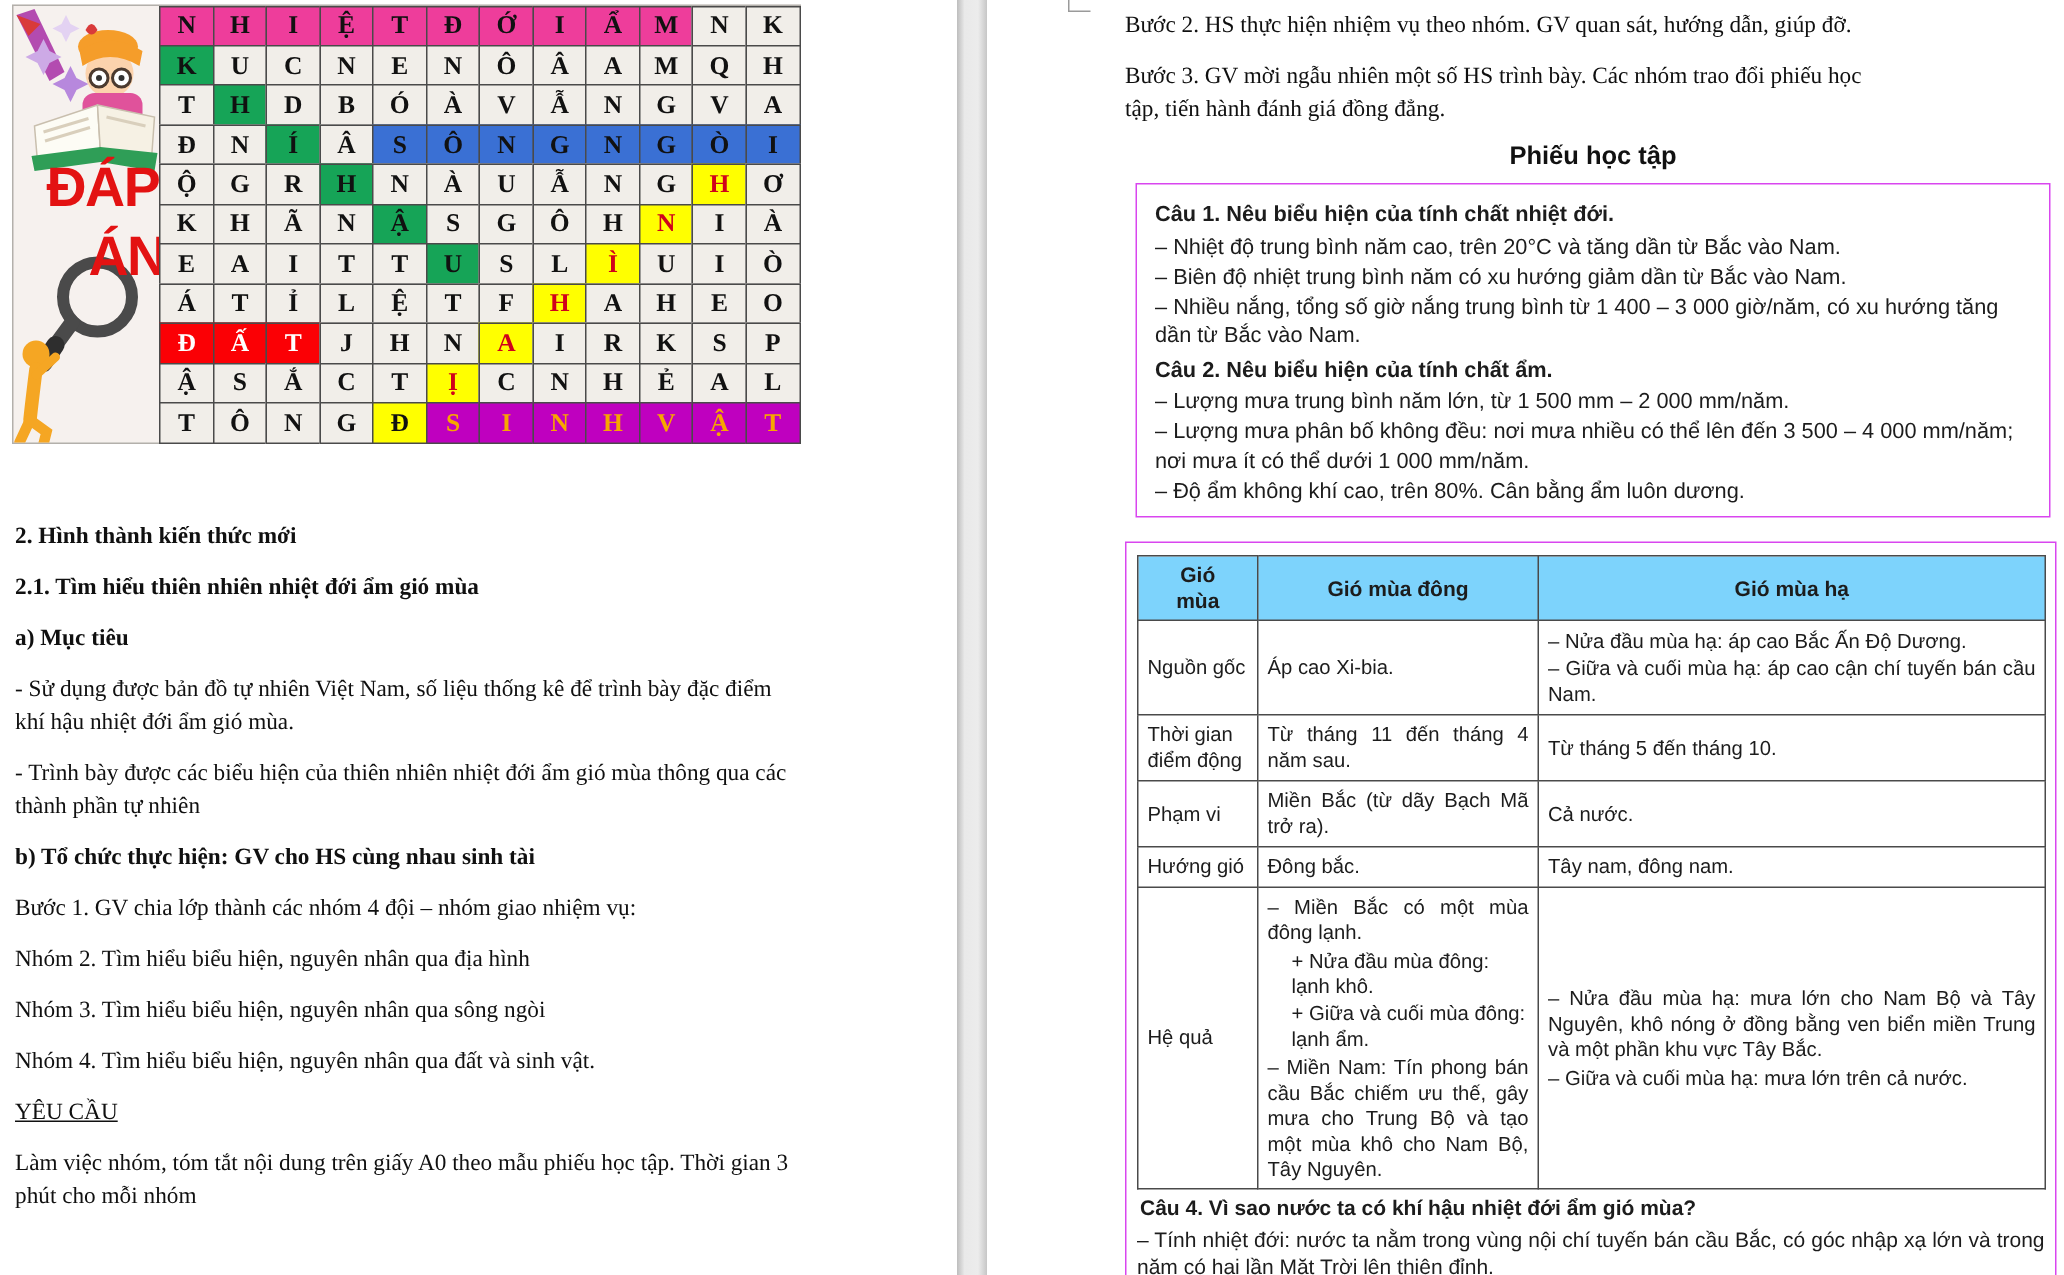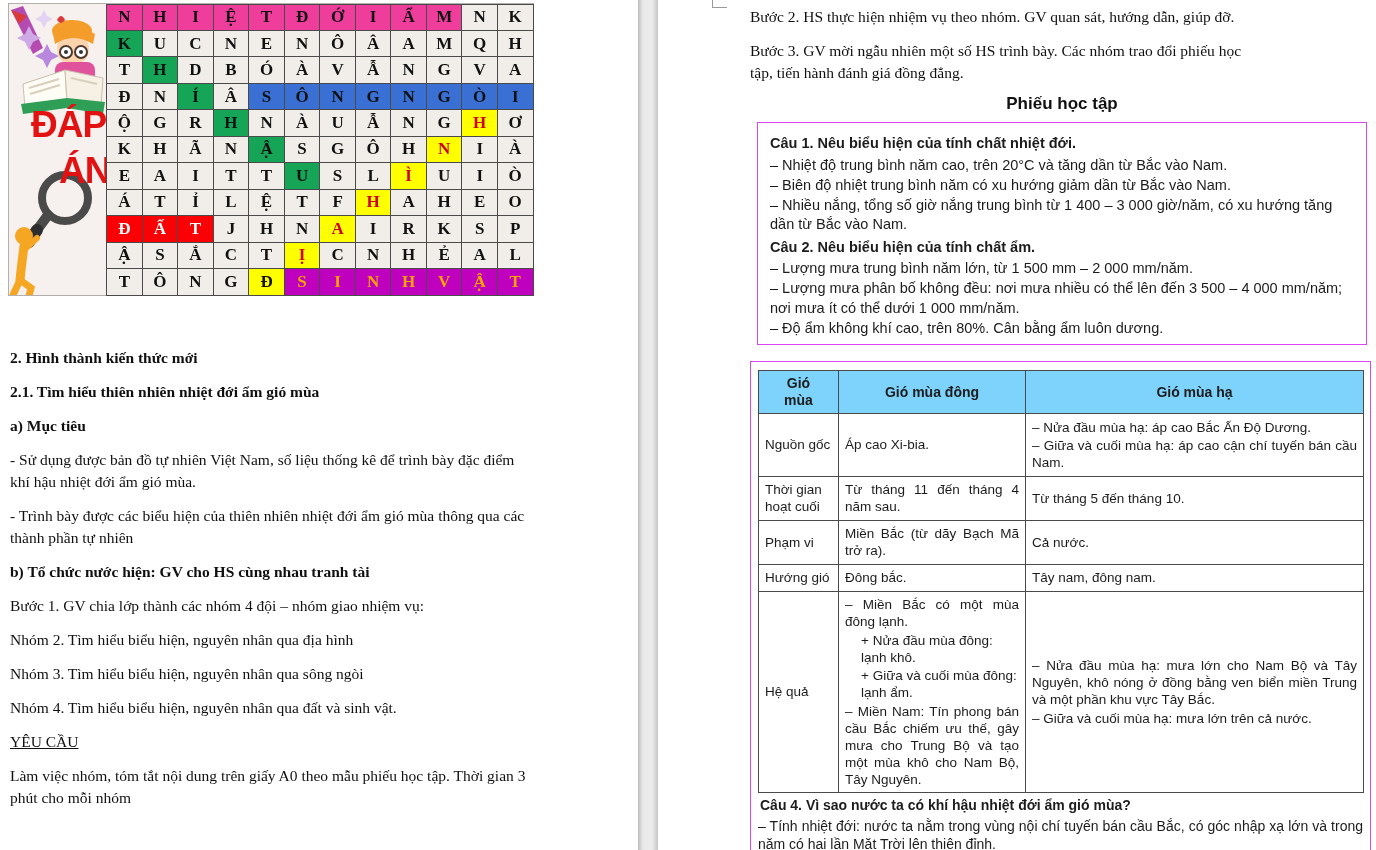--- a/index.html
+++ b/index.html
@@ -273,21 +273,21 @@
         <div class="cell" style="background: rgb(191, 0, 191); color: rgb(247, 166, 0);">T</div>
       </div>
   </div>
 
   <div class="left-text" id="left-paragraphs">
       <p class="serif b">2. Hình thành kiến thức mới</p>
       <p class="serif b">2.1. Tìm hiểu thiên nhiên nhiệt đới ẩm gió mùa</p>
       <p class="serif b">a) Mục tiêu</p>
       <p class="serif">- Sử dụng được bản đồ tự nhiên Việt Nam, số liệu thống kê để trình bày đặc điểm khí hậu nhiệt đới ẩm gió mùa.</p>
       <p class="serif">- Trình bày được các biểu hiện của thiên nhiên nhiệt đới ẩm gió mùa thông qua các thành phần tự nhiên</p>
-      <p class="serif b">b) Tổ chức nước hiện: GV cho HS cùng nhau tranh tài</p>
+      <p class="serif b">b) Tổ chức thực hiện: GV cho HS cùng nhau sinh tài</p>
       <p class="serif">Bước 1. GV chia lớp thành các nhóm 4 đội – nhóm giao nhiệm vụ:</p>
       <p class="serif">Nhóm 2. Tìm hiểu biểu hiện, nguyên nhân qua địa hình</p>
       <p class="serif">Nhóm 3. Tìm hiểu biểu hiện, nguyên nhân qua sông ngòi</p>
       <p class="serif">Nhóm 4. Tìm hiểu biểu hiện, nguyên nhân qua đất và sinh vật.</p>
       <p class="serif u">YÊU CẦU</p>
       <p class="serif">Làm việc nhóm, tóm tắt nội dung trên giấy A0 theo mẫu phiếu học tập. Thời gian 3 phút cho mỗi nhóm</p>
     </div>
 </div>
 
 <div class="page-gap"></div>
@@ -336,21 +336,21 @@
             <td class="rowlabel">Nguồn gốc</td>
             <td>
               <div class="cell-line">Áp cao Xi-bia.</div>
             </td>
             <td>
               <div class="cell-line">– Nửa đầu mùa hạ: áp cao Bắc Ấn Độ Dương.</div>
               <div class="cell-line">– Giữa và cuối mùa hạ: áp cao cận chí tuyến bán cầu Nam.</div>
             </td>
           </tr>
           <tr>
-            <td class="rowlabel">Thời gian hoạt cuối</td>
+            <td class="rowlabel">Thời gian điểm động</td>
             <td>
               <div class="cell-line">Từ tháng 11 đến tháng 4 năm sau.</div>
             </td>
             <td>
               <div class="cell-line">Từ tháng 5 đến tháng 10.</div>
             </td>
           </tr>
           <tr>
             <td class="rowlabel">Phạm vi</td>
             <td>

